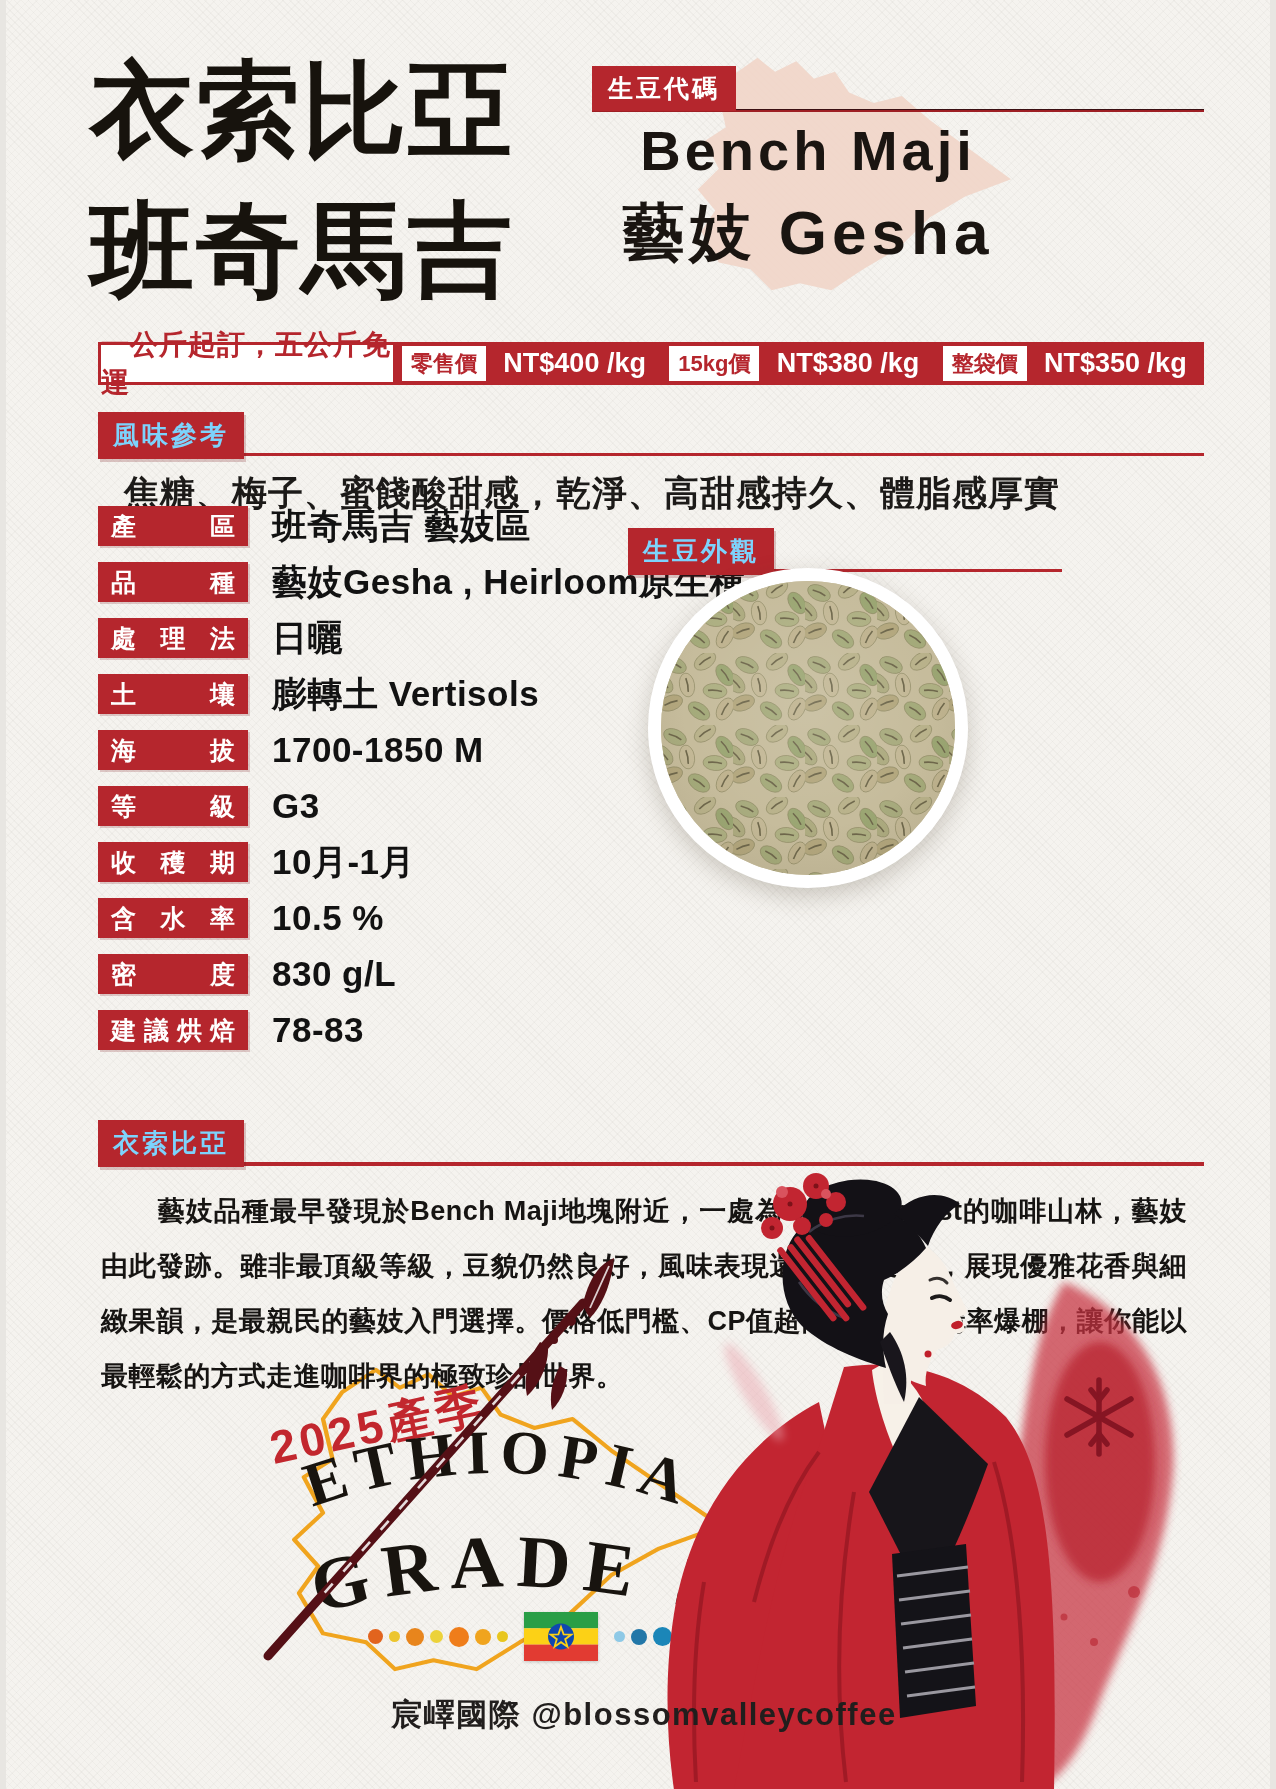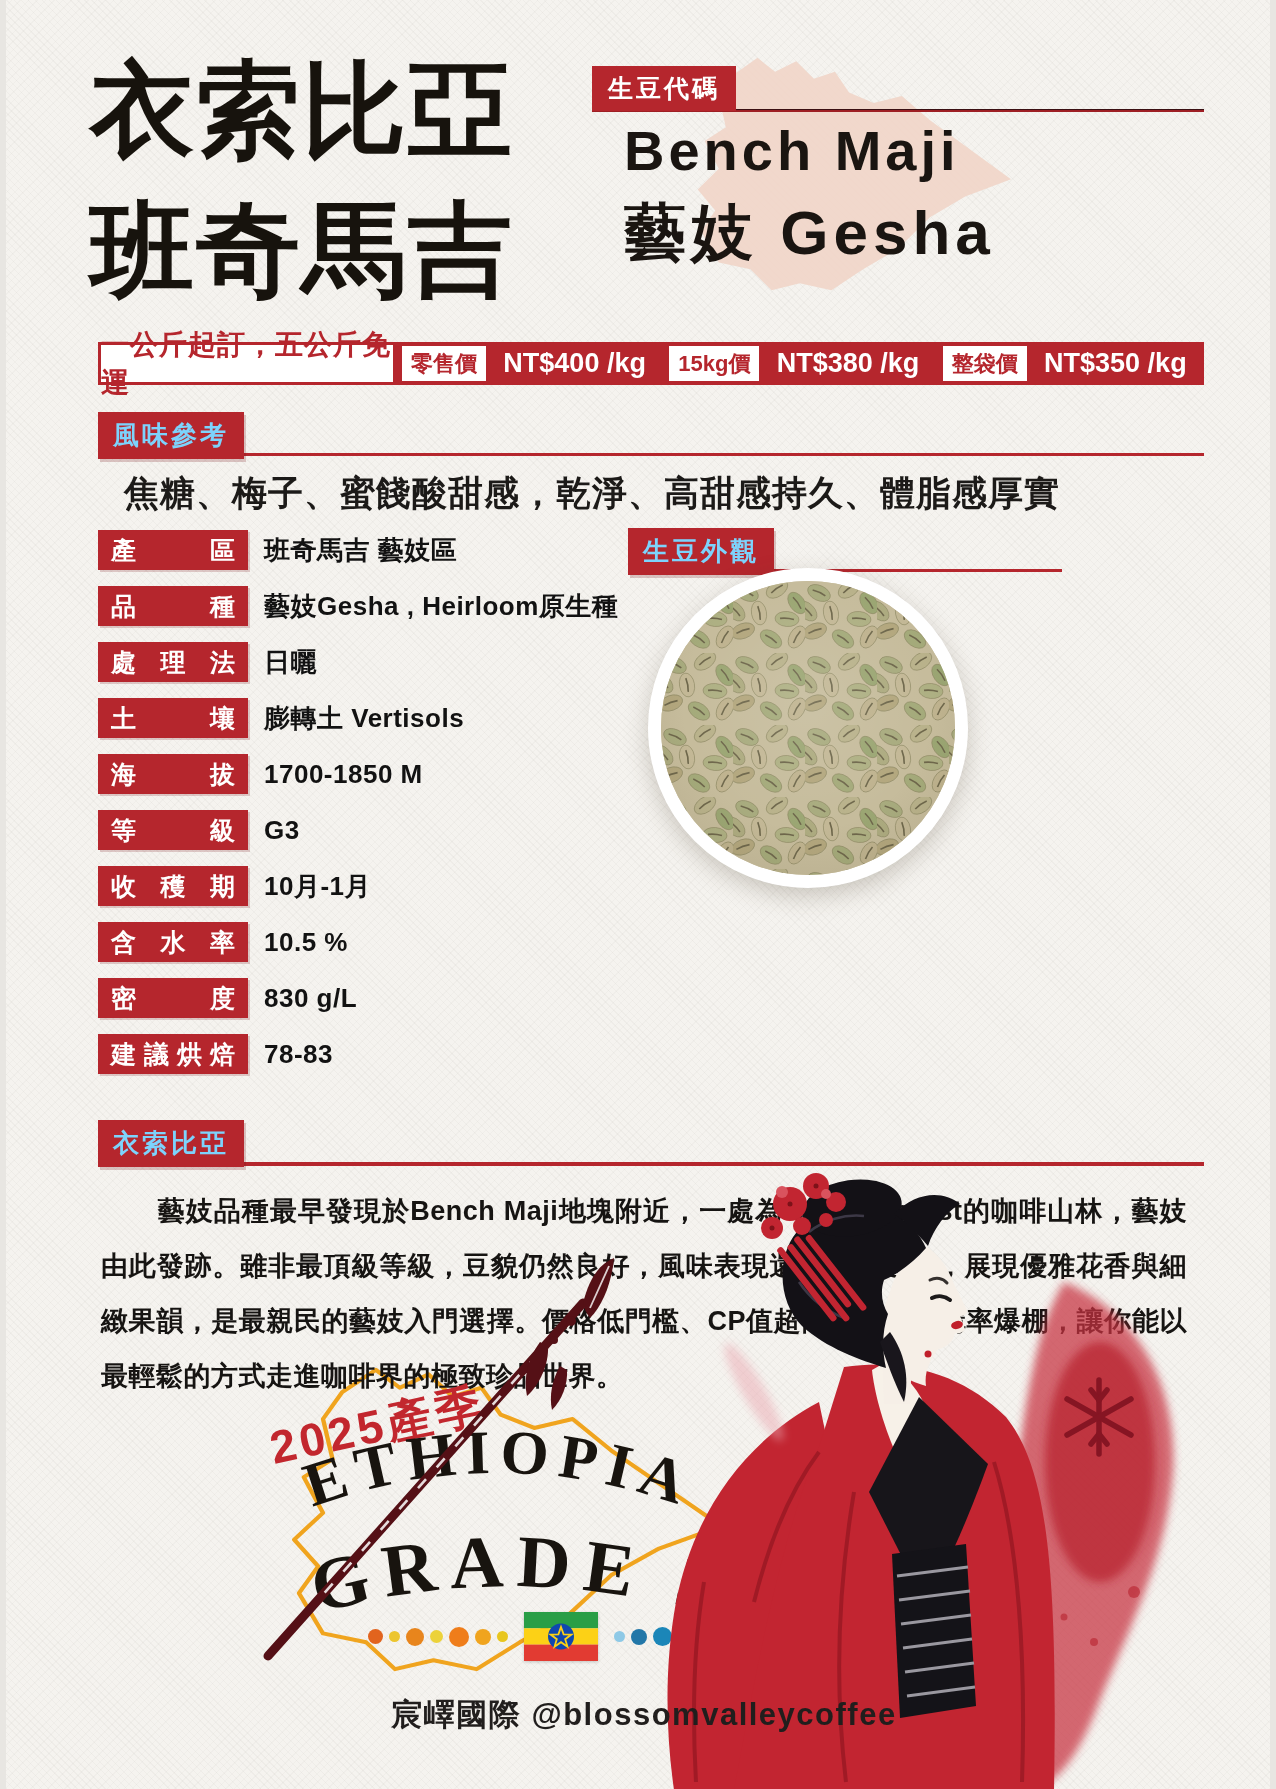--- a/index.html
+++ b/index.html
@@ -14,46 +14,46 @@
     color:#151310;
   }
   .abs{position:absolute;}
 
   
   .page-title{left:84px;top:40px;font-size:104px;line-height:140px;font-weight:900;letter-spacing:2px;color:#17130d;white-space:nowrap;z-index:3;}
   .map-silhouette{left:660px;top:44px;width:352px;height:260px;z-index:1;}
   .code-box{left:586px;top:66px;background:#b5262d;color:#fff;font-size:25px;font-weight:700;letter-spacing:3px;padding:6px 16px;z-index:3;}
   .code-rule{left:586px;top:109px;width:612px;height:3px;background:#9e1f24;border-top:1px solid #3a1013;z-index:2;}
   .code-value{left:950px;top:62px;width:248px;text-align:right;font-size:41px;font-weight:800;letter-spacing:1px;color:#141414;z-index:3;}
-  .name-block{left:618px;top:118px;width:440px;z-index:3;}
+  .name-block{left:582px;top:118px;width:440px;text-align:center;z-index:3;}
   .name-en{font-size:56px;font-weight:800;letter-spacing:4px;color:#1a1511;}
   .name-zh{font-size:62px;font-weight:800;letter-spacing:5px;margin-top:8px;color:#1a1511;}
 
   
   .price-bar{left:92px;top:342px;width:1106px;height:43px;display:flex;z-index:3;}
   .pb-note{flex:0 0 298px;background:#fff;border:3px solid #b5262d;color:#b5262d;
     font-size:28px;font-weight:700;display:flex;align-items:center;justify-content:center;letter-spacing:1px;}
   .pb-red{flex:1;background:#b5262d;display:flex;align-items:stretch;}
   .pb-label{background:#fff;color:#b5262d;font-size:22px;font-weight:700;margin:4px 0 4px 6px;padding:0 9px;display:flex;align-items:center;white-space:nowrap;}
   .pb-value{color:#fff;font-size:27px;font-weight:700;flex:1;display:flex;align-items:center;justify-content:center;white-space:nowrap;}
 
   
   .sec-label{position:absolute;background:#b5262d;color:#7dd3fc;font-size:26px;font-weight:700;
     padding:6px 15px;letter-spacing:3px;box-shadow:2px 3px 0 rgba(120,20,25,.22);z-index:4;white-space:nowrap;}
   .sec-rule{position:absolute;background:#b5262d;z-index:2;}
 
   .flavor-text{left:118px;top:470px;font-size:35px;font-weight:700;letter-spacing:1px;color:#1c1a18;z-index:3;}
 
   
-  .specs{left:92px;top:530px;width:560px;z-index:3;}
+  .specs{left:92px;top:506px;width:560px;z-index:3;}
   .spec-row{display:flex;align-items:center;height:40px;margin-bottom:16px;}
   .spec-label{flex:0 0 150px;background:#b5262d;color:#fff;font-size:25px;font-weight:700;
     padding:0 13px;height:40px;display:flex;align-items:center;box-shadow:2px 2px 0 rgba(120,20,25,.2);}
   .spec-label span{display:block;width:100%;text-align:justify;text-align-last:justify;}
-  .spec-value{margin-left:16px;font-size:26px;font-weight:700;color:#121212;letter-spacing:.5px;white-space:nowrap;}
+  .spec-value{margin-left:24px;font-size:35px;font-weight:700;color:#121212;letter-spacing:.5px;white-space:nowrap;}
 
   
   .bean-circle{left:642px;top:568px;width:320px;height:320px;border-radius:50%;
     border:13px solid #ffffff;box-shadow:0 8px 24px rgba(70,58,40,.25);overflow:hidden;background:#c6bc9c;z-index:5;}
   .bean-vignette{position:absolute;inset:0;border-radius:50%;
     background:radial-gradient(circle at 50% 42%, rgba(255,255,255,.10), transparent 55%, rgba(90,78,48,.16));}
 
   
   .story-text{left:95px;top:1184px;width:1086px;font-size:27px;line-height:55px;font-weight:600;
     text-align:justify;text-indent:2.1em;color:#161412;letter-spacing:.5px;z-index:3;}

